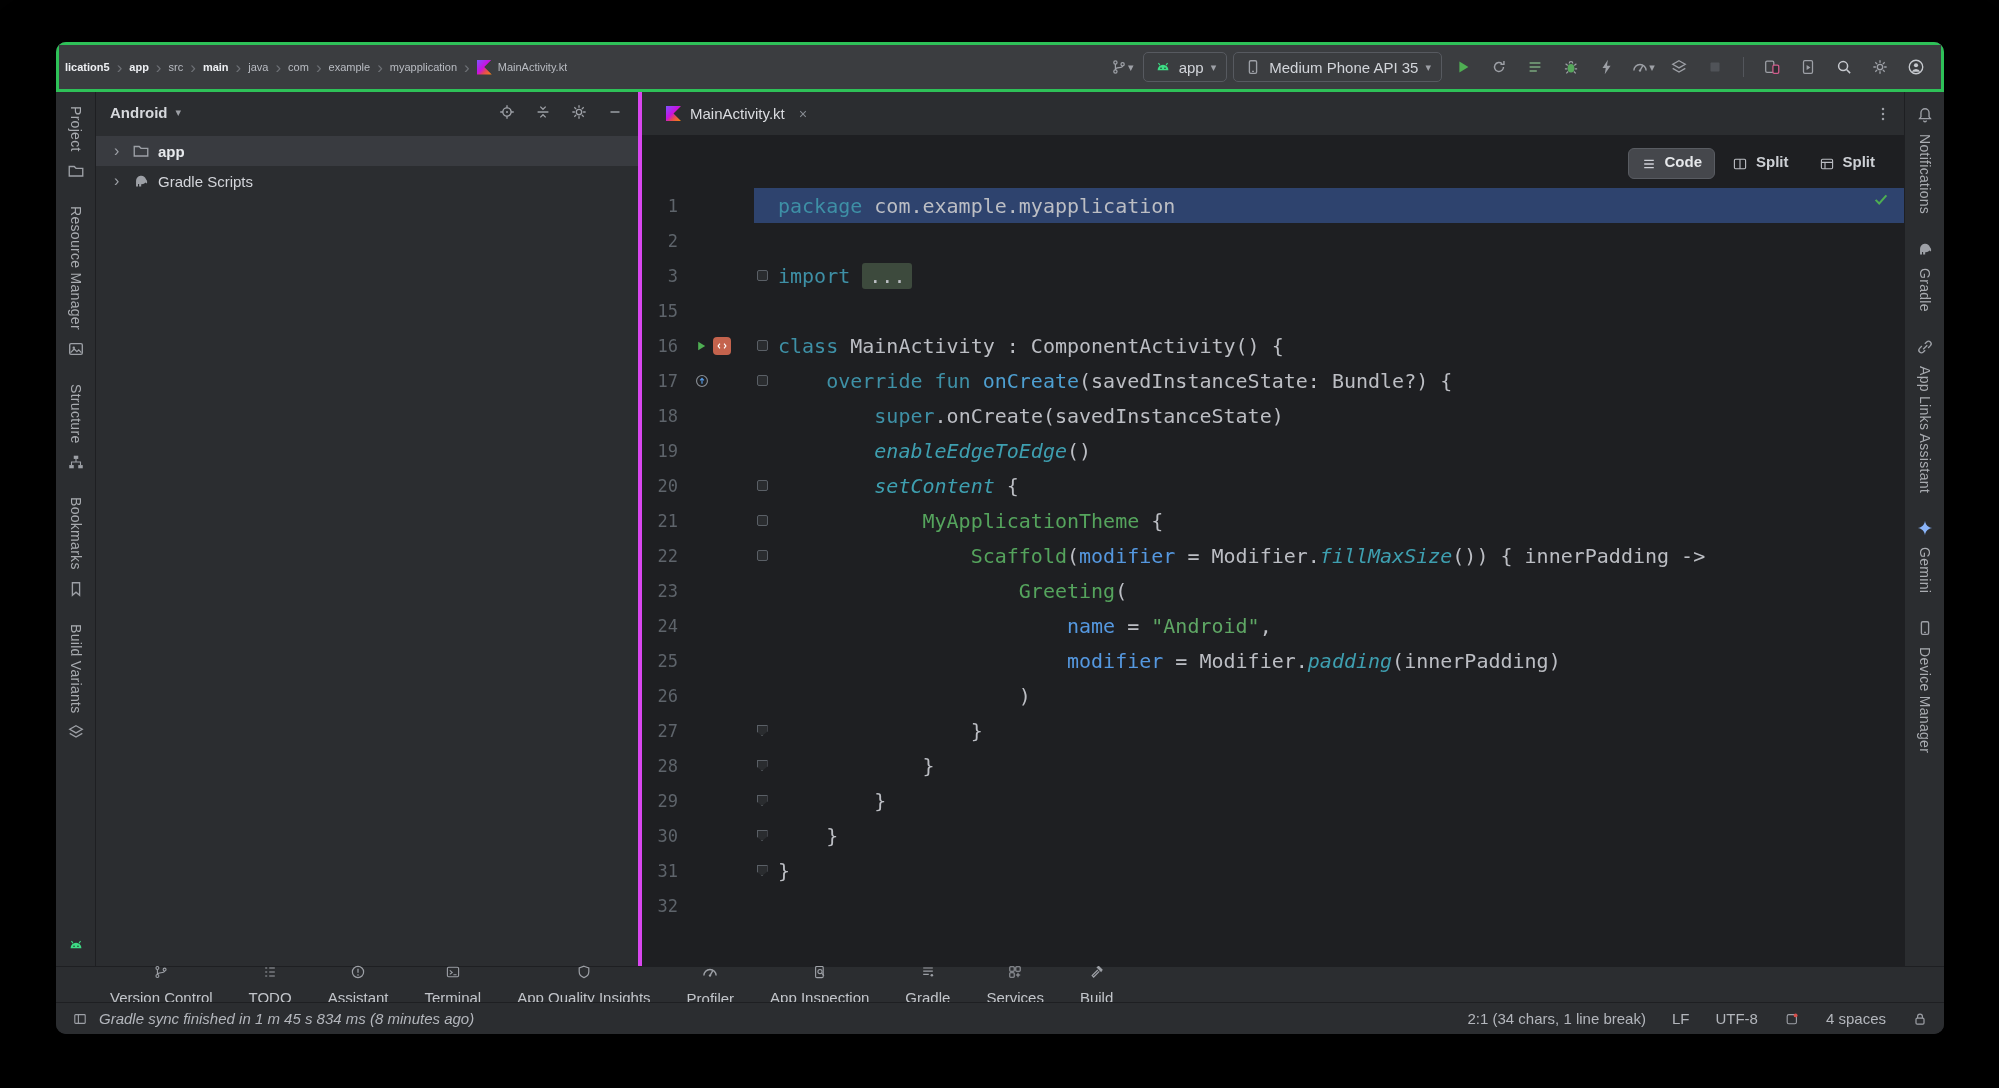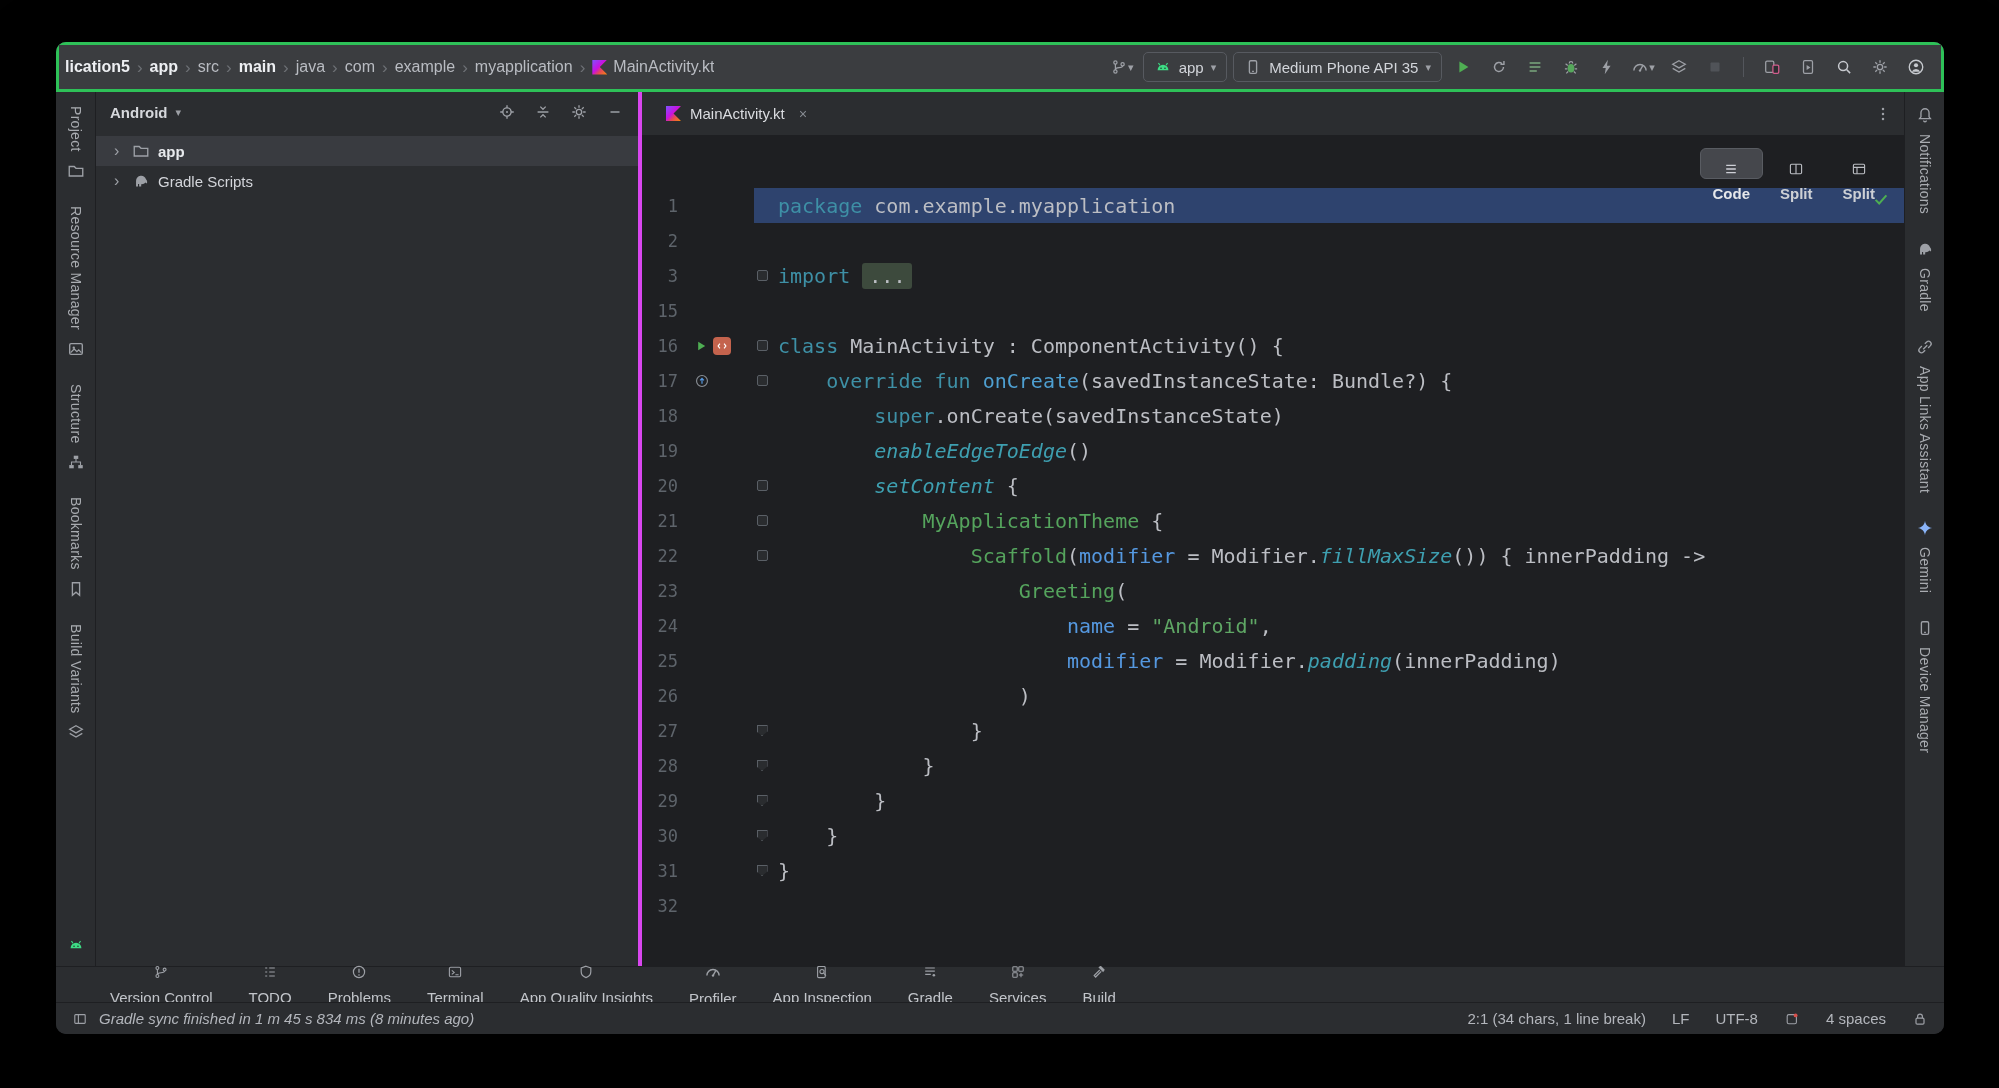--- a/index.html
+++ b/index.html
@@ -12,21 +12,21 @@
 
   
   .titlebar { height:38px; flex:none; background:#3B3D40; position:relative; display:flex; align-items:center; }
   .traffic { position:absolute; left:18px; top:0; height:38px; display:flex; align-items:center; gap:9px; }
   .tl { width:13px; height:13px; border-radius:50%; background:#57595D; }
   .win-title { width:100%; text-align:center; font-size:15px; font-weight:700; color:#9EA1A5; white-space:nowrap; }
 
   
   .toolbar { height:50px; flex:none; background:#3B3D40; border:3px solid #2EC158; display:flex; align-items:center; padding:0 10px 0 6px; gap:8px; overflow:hidden; }
   .bc { display:flex; align-items:center; white-space:nowrap; overflow:hidden; flex:none; }
-  .bc-item { font-size:16px; color:#B9BCC2; display:flex; align-items:center; gap:6px; }
+  .bc-item { font-size:11px; color:#B9BCC2; display:flex; align-items:center; gap:6px; }
   .bc-item.bold { color:#EDEFF2; font-weight:700; }
   .bc-sep { color:#6E7176; margin:0 7px; font-size:17px; line-height:1; }
   .kicon { width:15px; height:15px; display:inline-block; background:linear-gradient(135deg,#7F52FF 0%,#C811E2 45%,#E44857 65%,#F88909 100%);
     clip-path:polygon(0 0,100% 0,50% 50%,100% 100%,0 100%); }
   .tb-right { margin-left:auto; display:flex; align-items:center; gap:6px; flex:none; }
   .ic { display:inline-flex; align-items:center; justify-content:center; }
   .tb-ic { width:30px; height:30px; border-radius:5px; display:flex; align-items:center; justify-content:center; }
   .tb-ic.disabled { opacity:.55; }
   .caret { font-size:11px; color:#9DA0A6; line-height:1; }
   .combo { height:30px; border:1px solid #575A60; border-radius:5px; display:flex; align-items:center; gap:7px; padding:0 10px; color:#D2D5DA; font-size:15px; white-space:nowrap; }
@@ -54,21 +54,21 @@
 
   
   .editor { flex:1; min-width:0; display:flex; flex-direction:column; background:#1E1F22; }
   .tabbar { height:44px; flex:none; background:#2B2D30; border-bottom:1px solid #1E1F22; display:flex; align-items:center; padding:0 12px 0 10px; }
   .tab { height:44px; display:flex; align-items:center; gap:9px; padding:0 14px; font-size:15px; color:#DADCE0; }
   .tab .x { margin-left:2px; }
   .kebab { margin-left:auto; }
 
   .editor-content { flex:1; position:relative; background:#1E1F22; overflow:hidden; }
   .view-toggle { position:absolute; top:12px; right:16px; display:flex; align-items:center; gap:4px; z-index:6; }
-  .vt-btn { height:31px; display:flex; gap:8px; padding:12px 12px; border-radius:6px; color:#CDD0D5; font-size:15px; font-weight:600; border:1px solid transparent;flex-direction:column; }
+  .vt-btn { height:31px; display:flex; gap:8px; padding:4px 12px; border-radius:6px; color:#CDD0D5; font-size:15px; font-weight:600; border:1px solid transparent; }
   .vt-btn.active { background:#45474C; border-color:#595C62; color:#E6E8EB; }
   .inspect { position:absolute; top:54px; right:14px; z-index:6; }
 
   .code-area { position:absolute; inset:0; padding-top:52px; font-family:"DejaVu Sans Mono","Liberation Mono",monospace; font-size:20px; }
   .code-line { height:35px; display:flex; align-items:stretch; }
   .ln-num { width:40px; flex:none; text-align:right; color:#5E646B; font-size:17px; padding-right:4px; font-family:"DejaVu Sans Mono",monospace; display:flex; align-items:center; justify-content:flex-end; }
   .ln-gutter { width:72px; flex:none; display:flex; align-items:center; padding-left:12px; gap:5px; }
   .ln-body { flex:1; display:flex; align-items:center; }
   .ln-body.sel { background:#2E436E; }
   .fold-col { width:16px; flex:none; display:flex; align-items:center; justify-content:center; }
@@ -703,21 +703,21 @@
           <span>TODO</span>
         </div>
         <div class="bb-item">
           <span class="ic">
             <svg width="16" height="16" viewBox="0 0 20 20" fill="none">
               <circle cx="10" cy="10" r="7" stroke="#9DA0A6" stroke-width="1.5"></circle>
               <path d="M10 6v5" stroke="#9DA0A6" stroke-width="1.6"></path>
               <circle cx="10" cy="13.8" r="1" fill="#9DA0A6"></circle>
             </svg>
           </span>
-          <span>Problems</span>
+          <span>Assistant</span>
         </div>
         <div class="bb-item">
           <span class="ic">
             <svg width="16" height="16" viewBox="0 0 20 20" fill="none">
               <rect x="3" y="4" width="14" height="12" rx="1.5" stroke="#9DA0A6" stroke-width="1.4"></rect>
               <path d="M6 8l3 2.5L6 13M10.5 13.5h4" stroke="#9DA0A6" stroke-width="1.4"></path>
             </svg>
           </span>
           <span>Terminal</span>
         </div>

